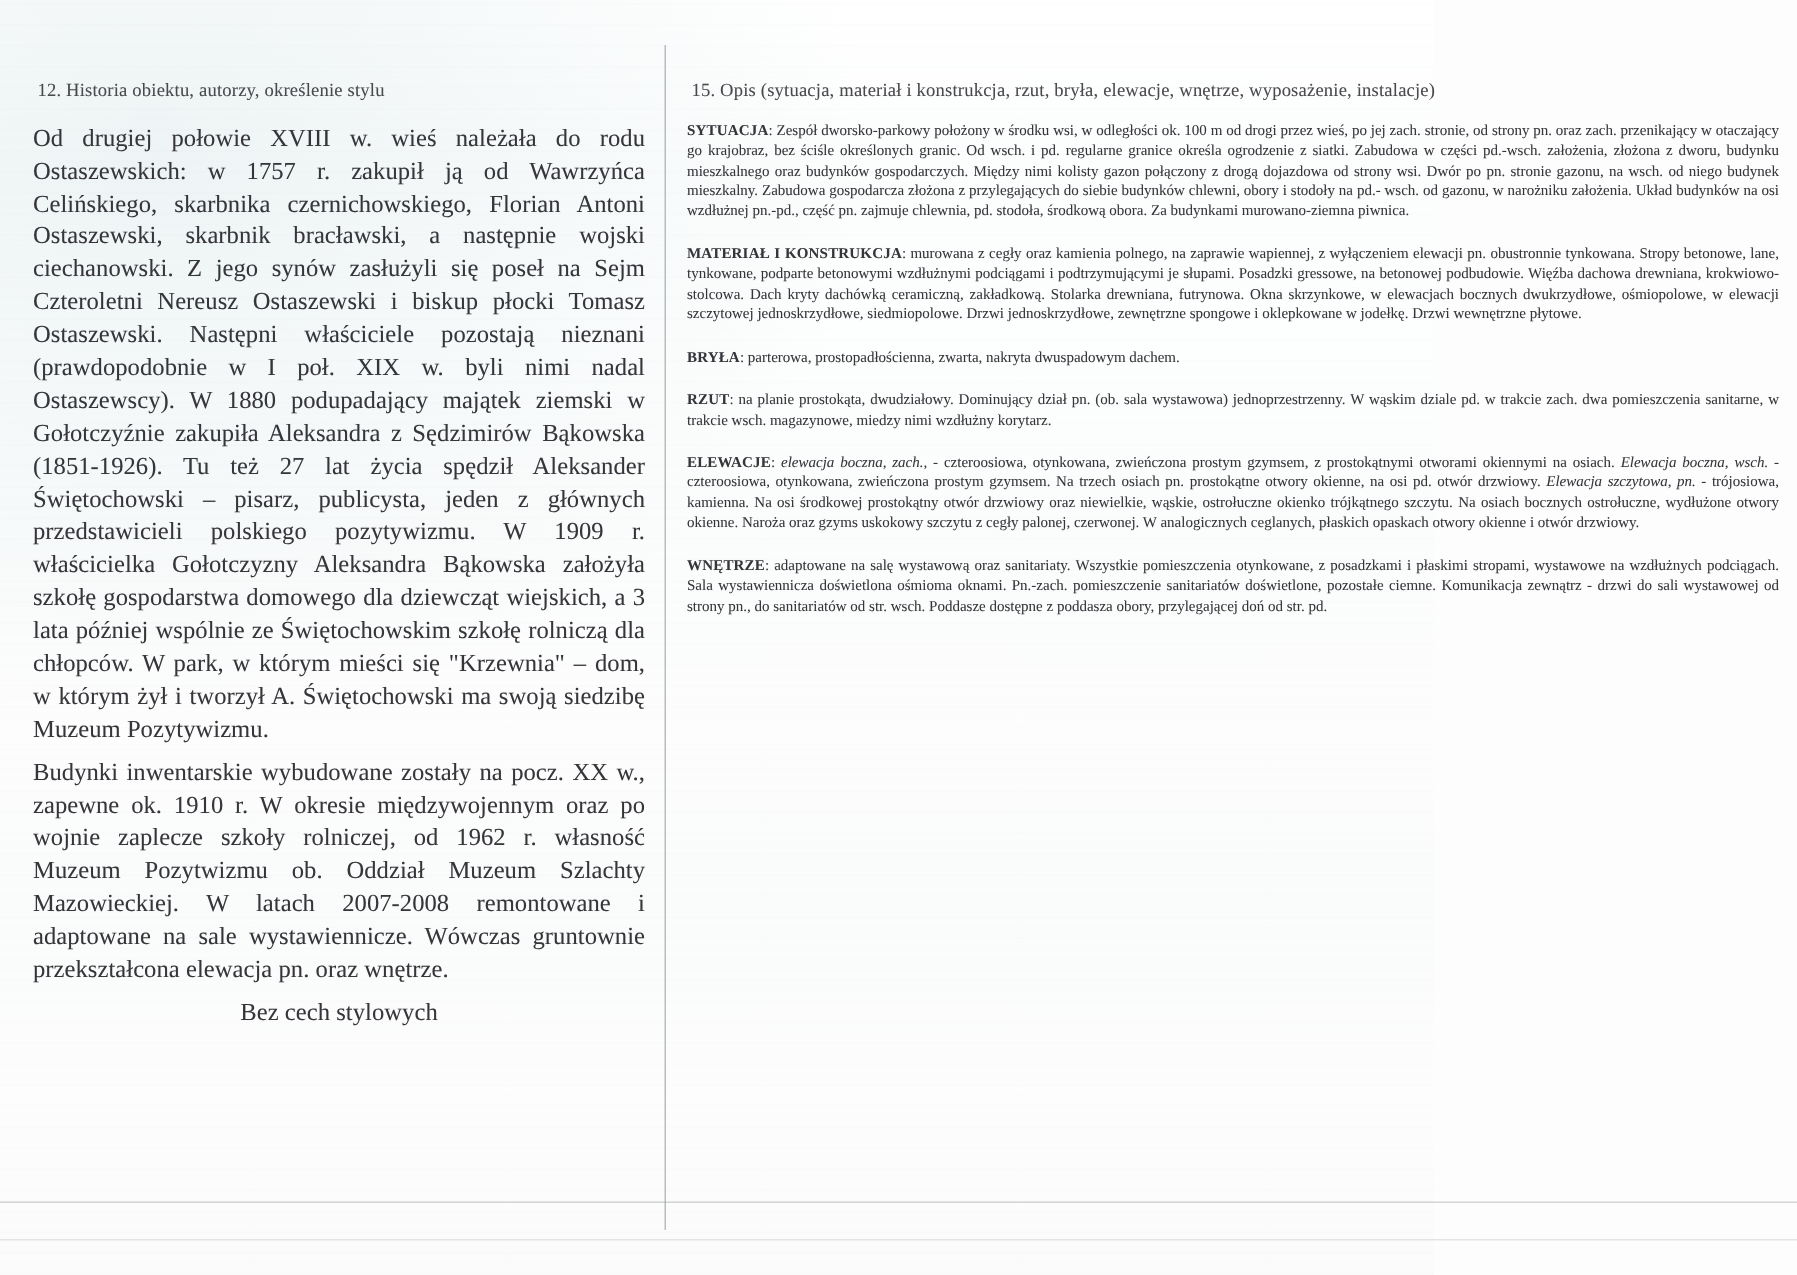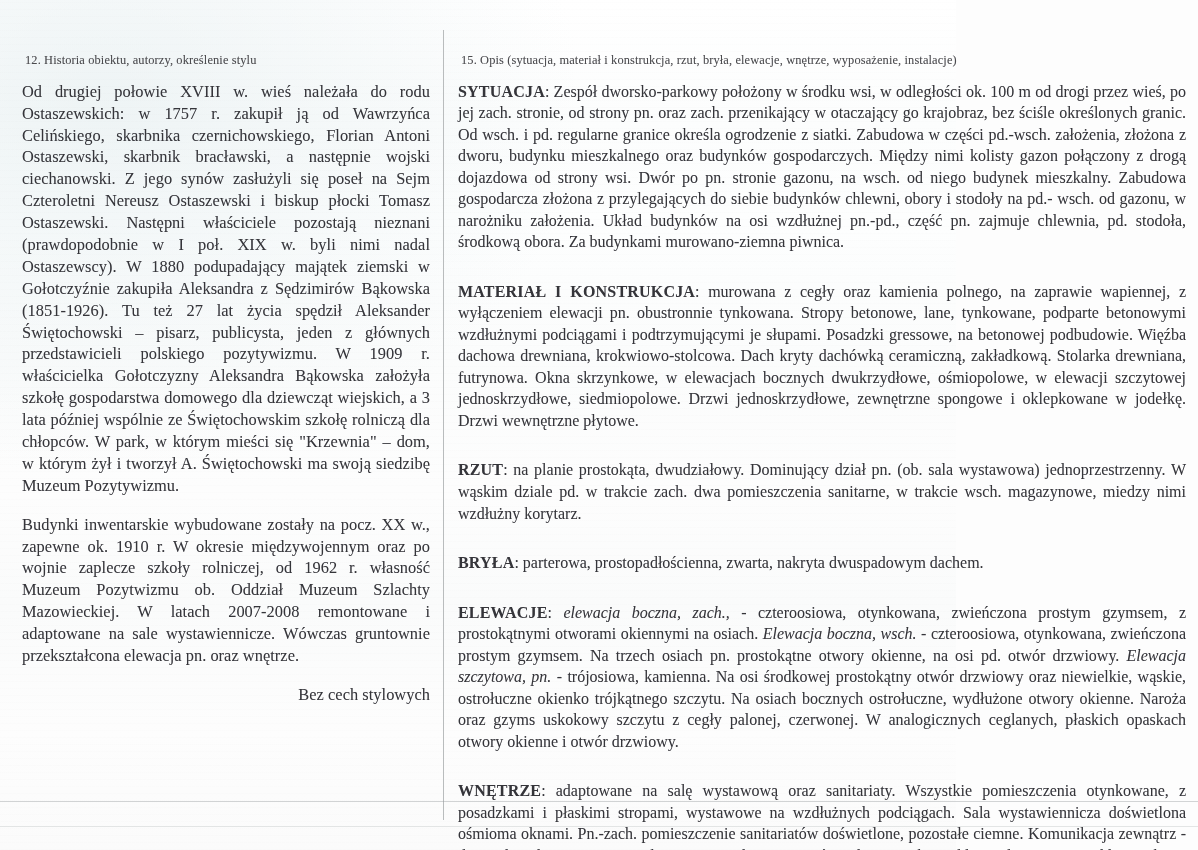--- a/index.html
+++ b/index.html
@@ -117,36 +117,36 @@
   .body-left p {
     margin: 0 0 0 0;
     font-size: 16.4px;
     line-height: 1.335;
     text-align: justify;
     text-justify: inter-word;
     color: #35353a;
     letter-spacing: .002em;
   }
   .body-left p + p {
-    margin-top: 17px;
+    margin-top: 7px;
   }
   .body-left p.tight {
-    text-align: right;
+    text-align: center;
   }
 
   .body-right p {
     margin: 0;
-    font-size: 16px;
+    font-size: 10px;
     line-height: 1.345;
     text-align: justify;
     text-justify: inter-word;
     color: #35353a;
   }
   .body-right p + p {
-    margin-top: 28px;
+    margin-top: 15px;
   }
 
   .kw {
     font-weight: bold;
     letter-spacing: .012em;
   }
   .it {
     font-style: italic;
     font-weight: normal;
   }
@@ -185,25 +185,25 @@
 
         <p>
           <span class="kw">SYTUACJA</span><span>: Zespół dworsko-parkowy położony w środku wsi, w odległości ok. 100 m od drogi przez wieś, po jej zach. stronie, od strony pn. oraz zach. przenikający w otaczający go krajobraz, bez ściśle określonych granic. Od wsch. i pd. regularne granice określa ogrodzenie z siatki. Zabudowa w części pd.-wsch. założenia, złożona z dworu, budynku mieszkalnego oraz budynków gospodarczych. Między nimi kolisty gazon połączony z drogą dojazdowa od strony wsi. Dwór po pn. stronie gazonu, na wsch. od niego budynek mieszkalny. Zabudowa gospodarcza złożona z przylegających do siebie budynków chlewni, obory i stodoły na  pd.- wsch. od gazonu, w narożniku założenia. Układ budynków na osi wzdłużnej pn.-pd., część pn. zajmuje chlewnia, pd. stodoła, środkową obora.  Za budynkami murowano-ziemna piwnica.</span>
         </p>
 
         <p>
           <span class="kw">MATERIAŁ I KONSTRUKCJA</span><span>: murowana z cegły oraz kamienia polnego, na zaprawie wapiennej, z wyłączeniem elewacji pn. obustronnie tynkowana. Stropy betonowe, lane, tynkowane, podparte betonowymi wzdłużnymi podciągami i podtrzymującymi je słupami. Posadzki gressowe, na betonowej podbudowie.  Więźba dachowa drewniana, krokwiowo-stolcowa. Dach kryty dachówką ceramiczną, zakładkową. Stolarka drewniana, futrynowa. Okna skrzynkowe, w elewacjach bocznych dwukrzydłowe, ośmiopolowe, w elewacji szczytowej jednoskrzydłowe, siedmiopolowe. Drzwi jednoskrzydłowe, zewnętrzne spongowe i oklepkowane w jodełkę. Drzwi wewnętrzne płytowe.</span>
         </p>
 
         <p>
+          <span class="kw">BRYŁA</span><span>: parterowa, prostopadłościenna, zwarta, nakryta dwuspadowym dachem.</span>
+        </p>
+
+        <p>
           <span class="kw">RZUT</span><span>: na planie prostokąta,  dwudziałowy. Dominujący dział pn. (ob. sala wystawowa) jednoprzestrzenny. W wąskim dziale pd. w trakcie zach. dwa pomieszczenia sanitarne, w trakcie wsch. magazynowe, miedzy nimi wzdłużny korytarz.</span>
-        </p>
-
-        <p>
-          <span class="kw">BRYŁA</span><span>: parterowa, prostopadłościenna, zwarta, nakryta dwuspadowym dachem.</span>
         </p>
 
         <p>
           <span class="kw">ELEWACJE</span><span><span>: </span><span class="it">elewacja boczna, zach.,</span><span> - czteroosiowa, otynkowana, zwieńczona prostym gzymsem, z prostokątnymi otworami okiennymi na osiach. </span><span class="it">Elewacja boczna, wsch.</span><span> - czteroosiowa, otynkowana, zwieńczona prostym gzymsem. Na trzech osiach pn. prostokątne otwory okienne, na osi pd. otwór drzwiowy. </span><span class="it">Elewacja szczytowa, pn.</span><span> - trójosiowa, kamienna. Na osi środkowej prostokątny otwór drzwiowy oraz niewielkie, wąskie, ostrołuczne okienko trójkątnego szczytu. Na osiach bocznych ostrołuczne, wydłużone otwory okienne.  Naroża oraz gzyms uskokowy szczytu z cegły palonej, czerwonej. W analogicznych ceglanych, płaskich opaskach  otwory okienne i otwór drzwiowy.</span></span>
         </p>
 
         <p>
           <span class="kw">WNĘTRZE</span><span>: adaptowane na salę wystawową oraz sanitariaty. Wszystkie pomieszczenia otynkowane, z posadzkami i płaskimi stropami, wystawowe na wzdłużnych podciągach. Sala wystawiennicza doświetlona ośmioma oknami. Pn.-zach. pomieszczenie sanitariatów doświetlone, pozostałe ciemne. Komunikacja zewnątrz - drzwi  do sali wystawowej od strony pn., do sanitariatów od str. wsch. Poddasze dostępne z poddasza obory, przylegającej doń od str. pd.</span>
         </p>
 

